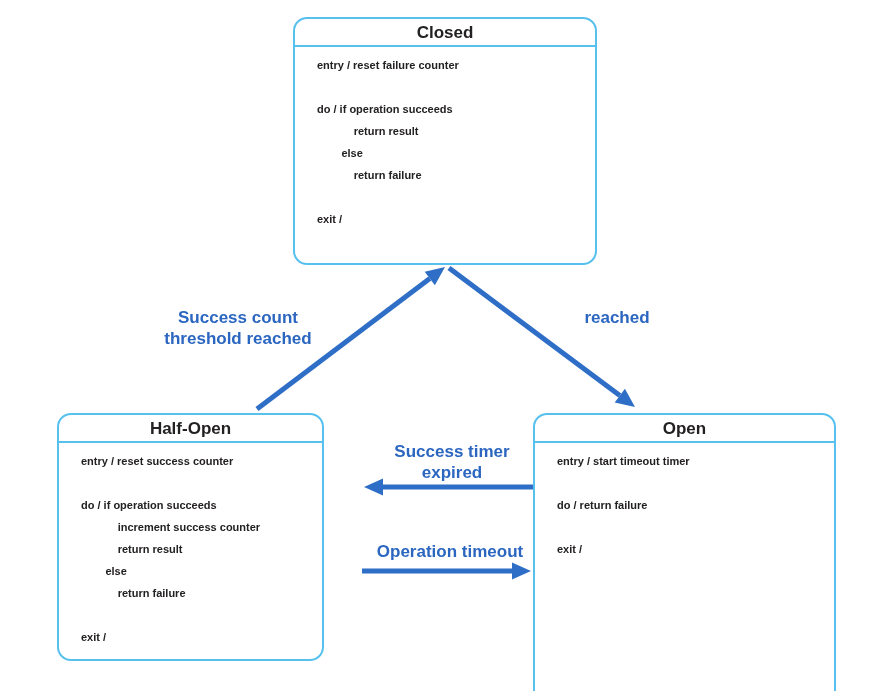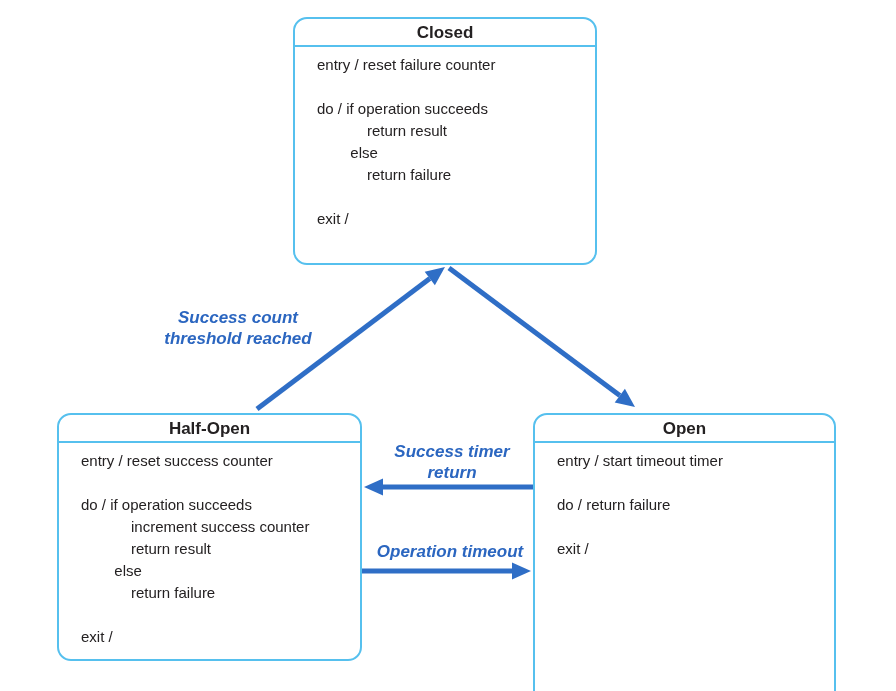--- a/index.html
+++ b/index.html
@@ -33,41 +33,41 @@
     font-size: 17px;
     color: var(--text);
     border-bottom: 2.5px solid var(--border);
   }
   .state-body {
     padding: 7px 10px 0 22px;
   }
   .line {
     height: 22px;
     line-height: 22px;
-    font-size: 15px;
+    font-size: 11px;
     color: var(--text);
     white-space: pre;
+    font-weight: bold;
   }
   svg.arrows {
     position: absolute;
     left: 0; top: 0;
     pointer-events: none;
   }
   .arrow-line { stroke: var(--arrow); stroke-width: 5; fill: none; }
   .arrow-head { fill: var(--arrow); stroke: none; }
   .t-label {
     position: absolute;
     width: 250px;
     text-align: center;
     font-weight: bold;
     font-size: 17px;
     line-height: 21px;
     color: var(--label);
     pointer-events: none;
-    font-style: italic;
   }
 </style>
 </head>
 <body>
 
 <div class="canvas">
 
   <div class="state" style="left:293px; top:17px; width:304px; height:248px;">
     <div class="state-title">Closed</div>
     <div class="state-body">
@@ -75,21 +75,21 @@
       <div class="line"></div>
       <div class="line">do / if operation succeeds</div>
       <div class="line">            return result</div>
       <div class="line">        else</div>
       <div class="line">            return failure</div>
       <div class="line"></div>
       <div class="line">exit /</div>
     </div>
   </div>
 
-  <div class="state" style="left:57px; top:413px; width:305px; height:248px;">
+  <div class="state" style="left:57px; top:413px; width:267px; height:248px;">
     <div class="state-title">Half-Open</div>
     <div class="state-body">
       <div class="line">entry / reset success counter</div>
       <div class="line"></div>
       <div class="line">do / if operation succeeds</div>
       <div class="line">            increment success counter</div>
       <div class="line">            return result</div>
       <div class="line">        else</div>
       <div class="line">            return failure</div>
       <div class="line"></div>
@@ -130,24 +130,25 @@
       <polygon class="arrow-head" points="531,571 512,562.5 512,579.5"></polygon>
     </g>
   </svg>
 
   <div class="t-label" style="left:113px; top:307px;">
     <div>Success count</div>
     <div>threshold reached</div>
   </div>
 
   <div class="t-label" style="left:492px; top:307px;">
+    <div>reached</div>
   </div>
 
   <div class="t-label" style="left:327px; top:441px;">
     <div>Success timer</div>
-    <div>return</div>
+    <div>expired</div>
   </div>
 
   <div class="t-label" style="left:325px; top:541px;">
     <div>Operation timeout</div>
   </div>
 
 </div>
 
 </body></html>

